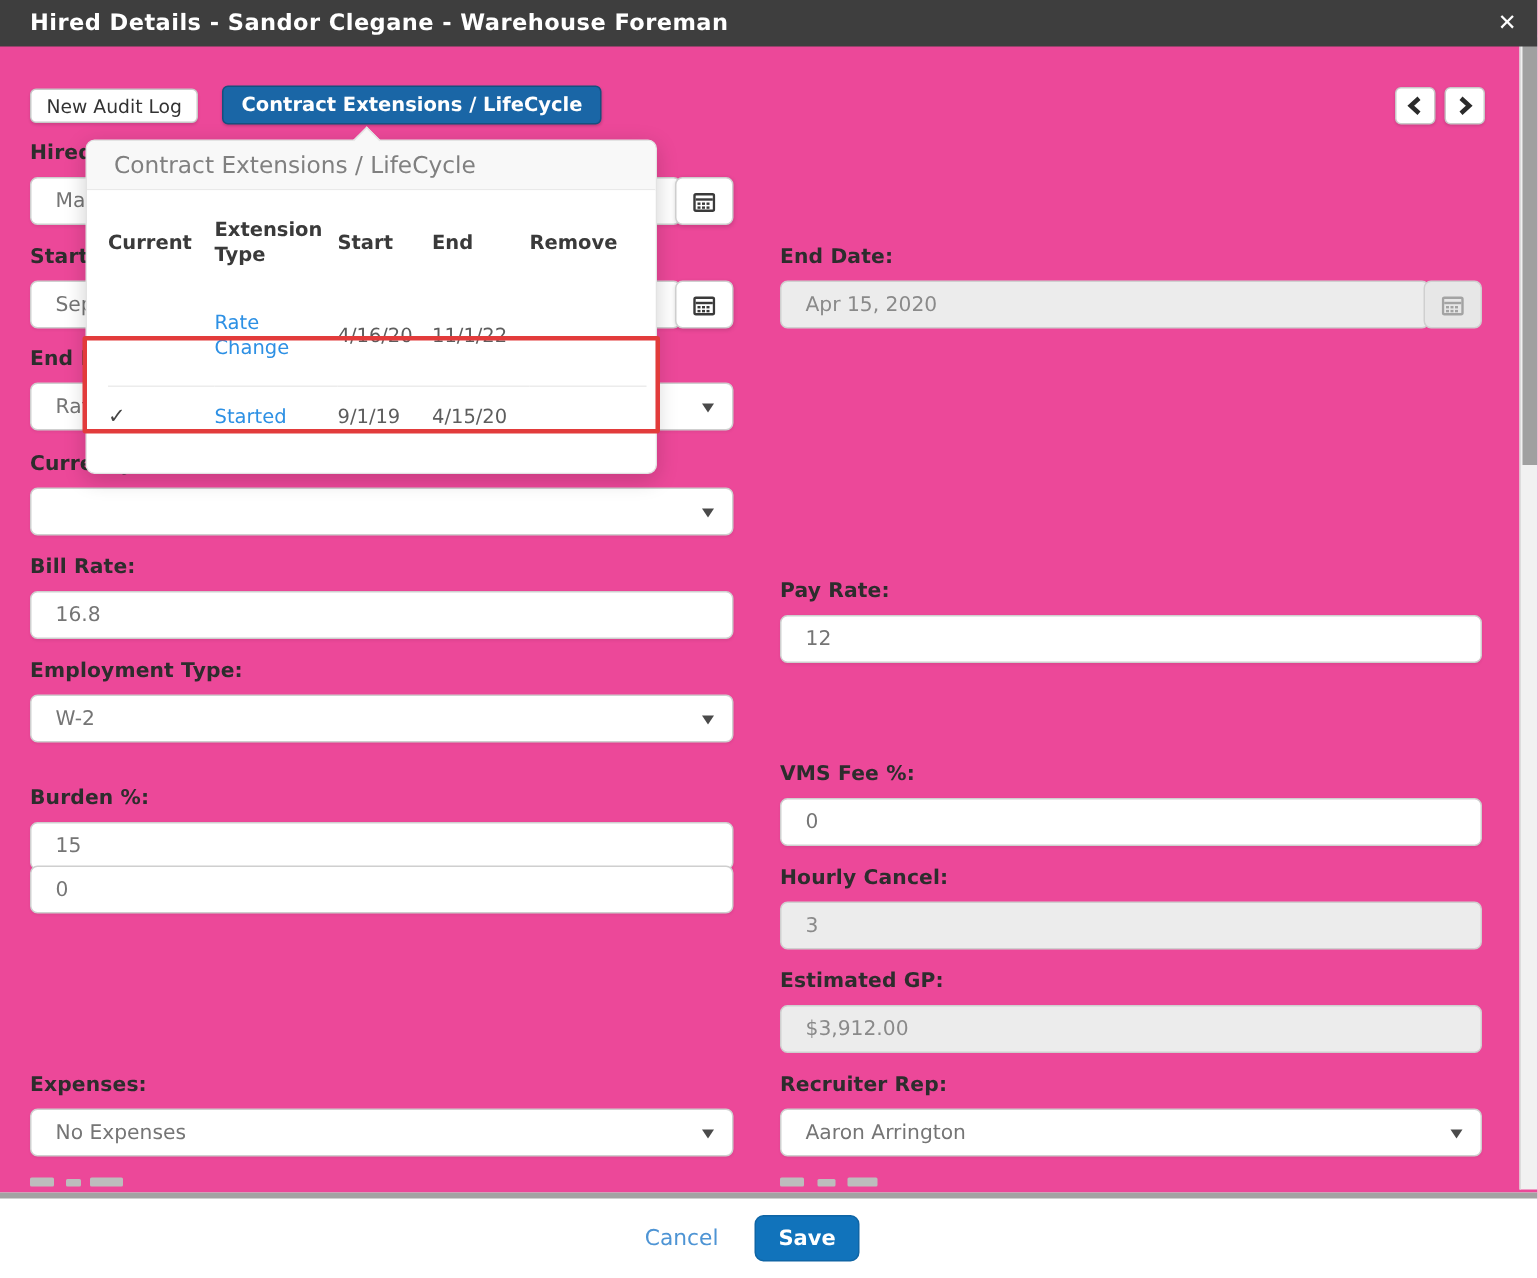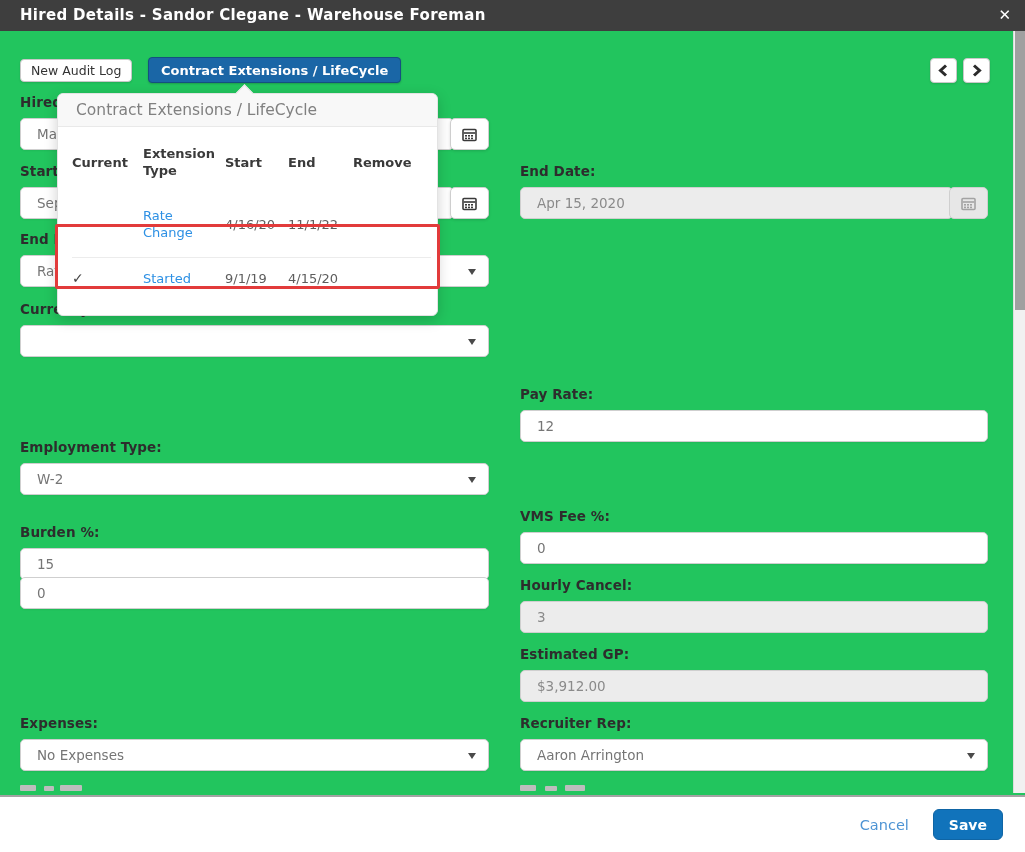--- a/index.html
+++ b/index.html
@@ -1,18 +1,18 @@
 <!DOCTYPE html>
 <html><head>
 <meta charset="utf-8">
 <style>
   * { margin:0; padding:0; box-sizing:border-box; }
   html,body { background:#fff; }
   body { font-family:"DejaVu Sans","Liberation Sans",sans-serif; }
-  .screen { position:relative; width:1025px; height:852px; background:#22c55e; overflow:hidden; }
+  .screen { position:relative; width:1025px; height:852px; background:#ec4899; overflow:hidden; }
 
   
   .mheader { position:absolute; left:0; top:0; width:1025px; height:31px; background:#3e3e3e; z-index:15; }
   .mtitle { position:absolute; left:20px; top:0; line-height:31px; color:#fff; font-size:15px; font-weight:600; letter-spacing:.3px; }
   .mclose { position:absolute; right:14px; top:0; line-height:31px; color:#fff; font-size:15px; font-weight:700; cursor:pointer; background:none; border:none; font-family:inherit; }
 
   
   .btn-plain { position:absolute; left:20px; top:59px; height:23px; padding:0 10px; background:#fff;
     border:1px solid #c8c8c8; border-radius:4px; font-size:12.5px; color:#333; font-family:inherit;
     box-shadow:0 1px 2px rgba(0,0,0,.12); cursor:pointer; z-index:10; }
@@ -52,21 +52,21 @@
   .ext-table th { text-align:left; font-weight:600; color:#3a3a3a; padding:18px 0 12px; line-height:17px; vertical-align:middle; }
   .ext-table td { padding:16px 0; line-height:17px; vertical-align:middle; }
   .ext-table tr.row-2 td { border-top:1px solid #ececec; padding:12px 0 16px; }
   .tlink { color:#2d90e4; text-decoration:none; cursor:pointer; }
   .checkcell { font-size:14px; font-weight:700; color:#444; padding-left:6px; }
   .highlight-box { position:absolute; left:-3px; right:-3px; top:97px; height:65px;
     border:3px solid #e23b3b; border-radius:2px; pointer-events:none; z-index:5; }
 
   
   .mfooter { position:absolute; left:0; top:795px; width:1025px; height:57px; background:#fff;
-    border-top:2px solid #a3a3a3; z-index:35; display:flex; align-items:center; justify-content:flex-end; padding-right:22px; }
+    border-top:4px solid #a3a3a3; z-index:35; display:flex; align-items:center; justify-content:center; padding-right:22px; }
   .cancel-link { color:#4e94d4; font-size:14.5px; background:none; border:none; font-family:inherit; cursor:pointer; margin-right:24px; }
   .save-btn { background:#1173bb; color:#fff; border:1px solid #0f65a5; border-radius:6px; height:31px; padding:0 15px;
     font-size:14px; font-weight:600; font-family:inherit; cursor:pointer; }
 
   
   .sb-track { position:absolute; left:1013px; top:23px; width:12px; height:770px; background:#f1f1f1;
     border-left:1px solid #dcdcdc; z-index:12; }
   .sb-thumb { position:absolute; left:1px; top:2px; width:10px; height:285px; background:#a0a0a0; cursor:pointer; }
 
   
@@ -152,20 +152,24 @@
   </div>
 
   <div class="field" style="left:20px;top:301px;width:469px">
     <div class="flabel">Currency:</div>
     <div class="sel">
       <span></span>
       <span class="caret"></span>
     </div>
   </div>
 
+  <div class="field" style="left:20px;top:370px;width:469px">
+    <div class="flabel">Bill Rate:</div>
+    <div class="tinput">16.8</div>
+  </div>
 
   <div class="field" style="left:20px;top:439px;width:469px">
     <div class="flabel">Employment Type:</div>
     <div class="sel">
       <span>W-2</span>
       <span class="caret"></span>
     </div>
   </div>
 
   <div class="field" style="left:20px;top:524px;width:469px">

